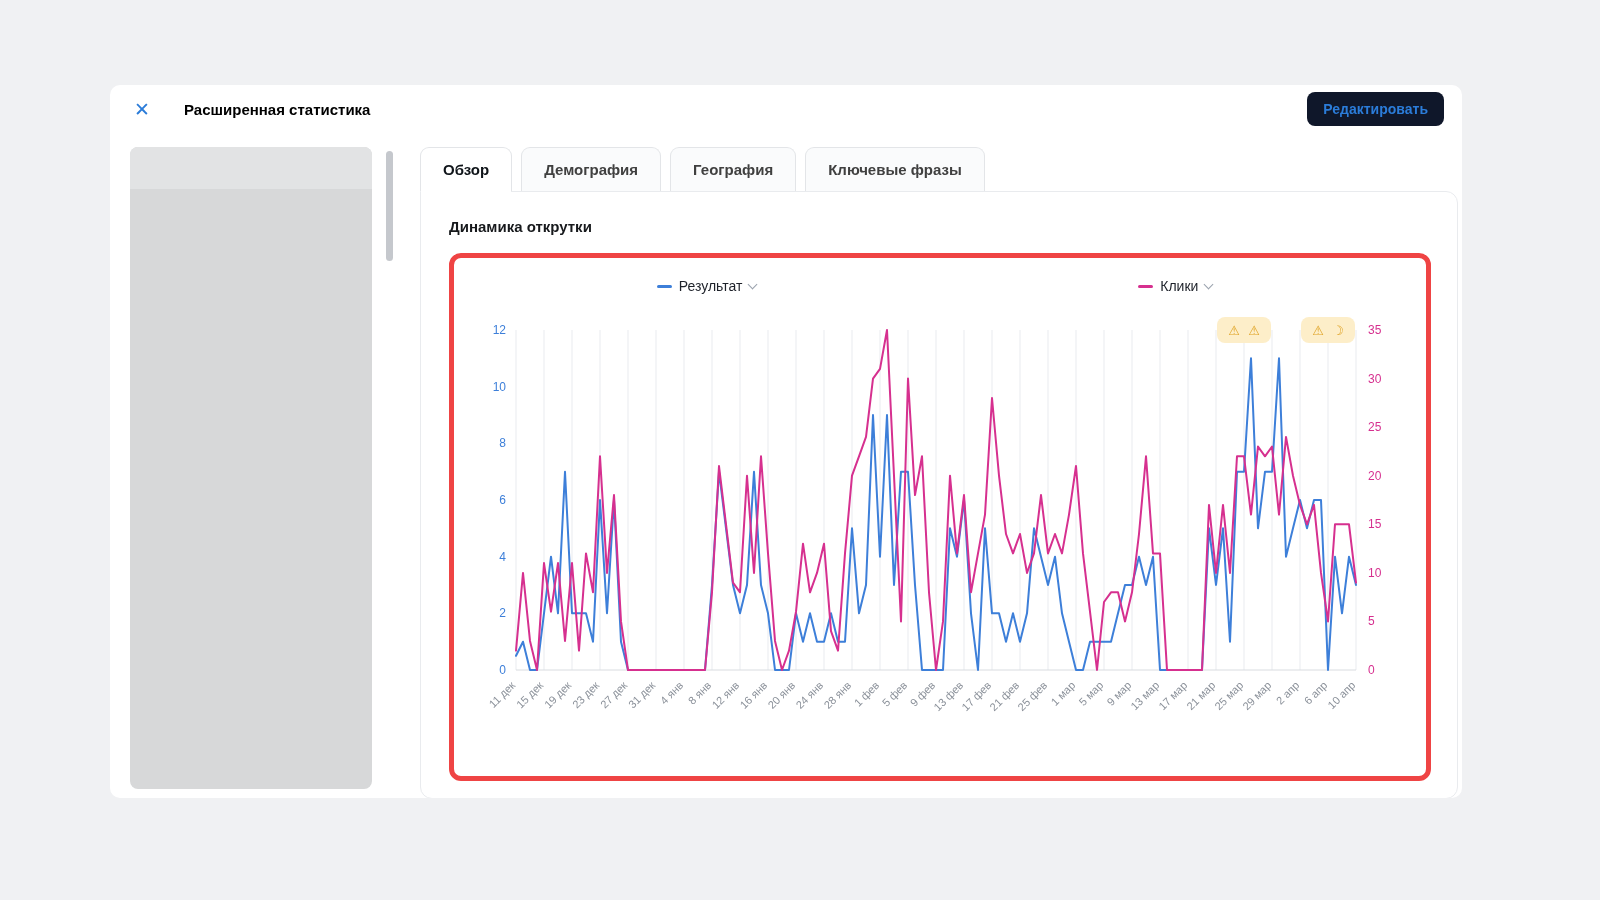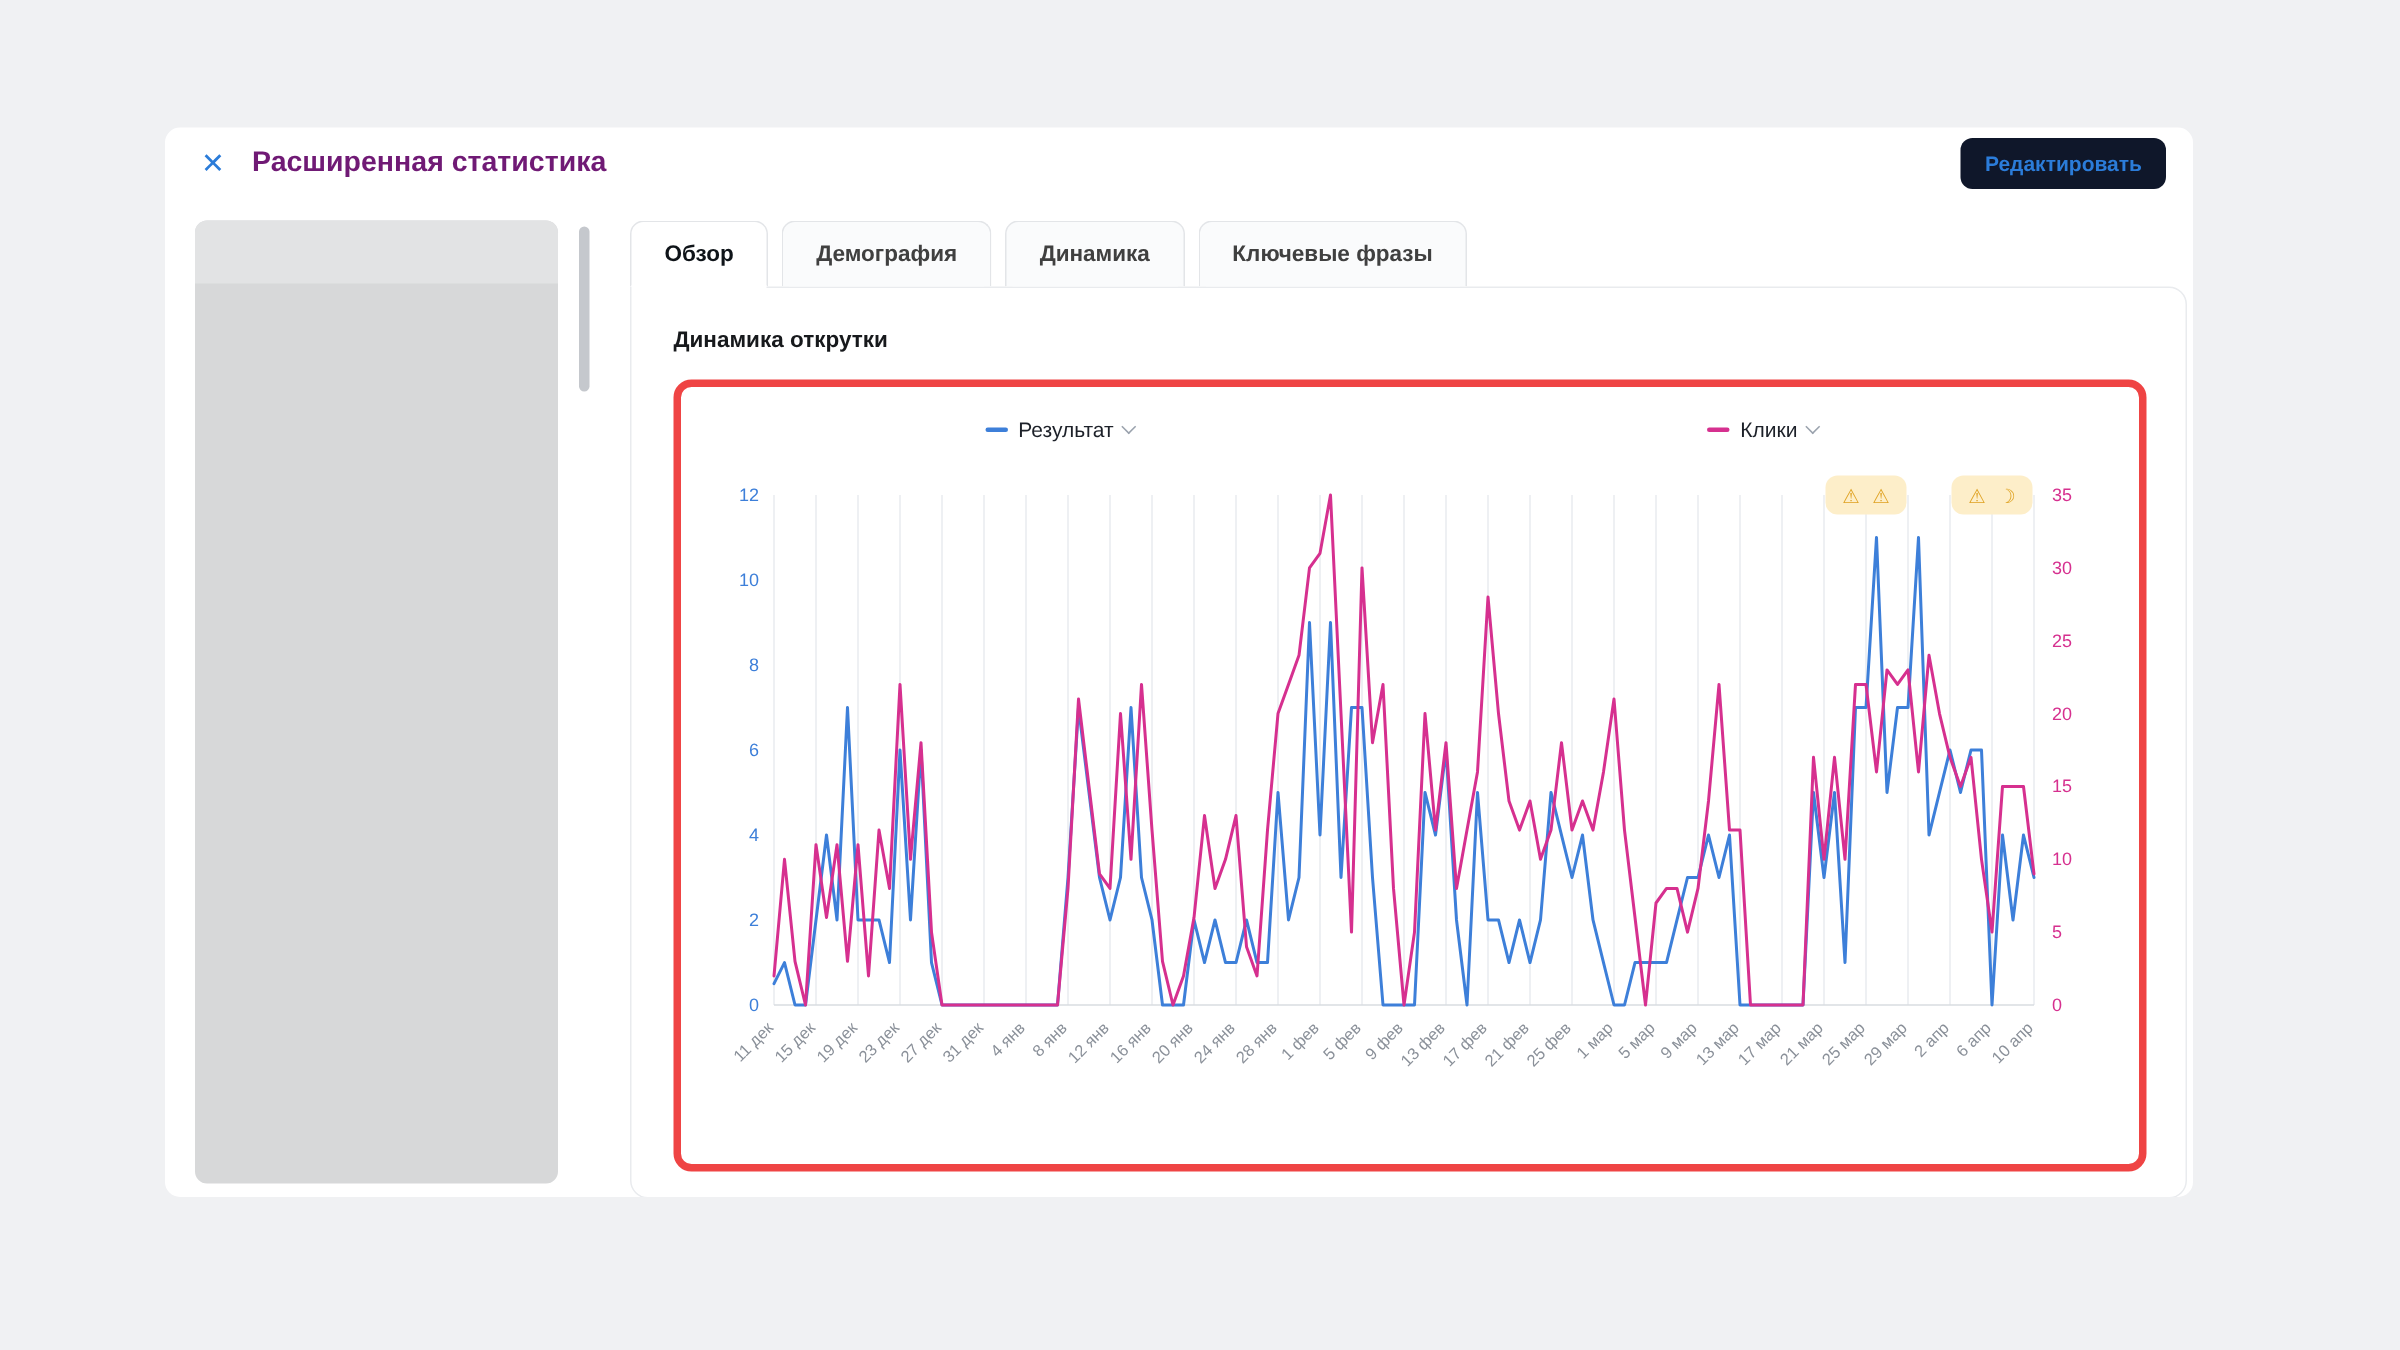--- a/index.html
+++ b/index.html
@@ -13,21 +13,21 @@
     position:absolute; left:110px; top:85px; width:1352px; height:713px;
     background:#ffffff; border-radius:10px; overflow:hidden;
   }
   .modal-header {
     height:48px; display:flex; align-items:center; padding:0 18px;
   }
   .close-btn {
     color:#2b7cd9; font-size:19px; cursor:pointer; width:28px; height:28px;
     display:flex; align-items:center; justify-content:center;
   }
-  .modal-title { font-size:19px; font-weight:700; color:#701a75; margin-left:12px; }
+  .modal-title { font-size:15px; font-weight:700; color:#000000; margin-left:28px; }
   .edit-btn {
     margin-left:auto; background:#0f172a; color:#2b7cd9; border:none;
     font-family:"Liberation Sans", sans-serif;
     font-size:14px; font-weight:600; padding:9px 16px; border-radius:8px; cursor:pointer;
   }
   .modal-body { display:flex; height:665px; padding:14px 12px 0 20px; position:relative; }
 
   .preview-col { width:242px; position:relative; flex:none; }
   .preview-placeholder {
     width:242px; height:642px; background:#d7d8d9; border-radius:8px;
@@ -100,21 +100,21 @@
       </div>
       <div class="v-scrollbar">
         <div class="v-scroll-thumb"></div>
       </div>
     </div>
 
     <div class="content-col">
       <div class="tabs-row">
         <div class="tab active">Обзор</div>
         <div class="tab">Демография</div>
-        <div class="tab">Динамика</div>
+        <div class="tab">География</div>
         <div class="tab">Ключевые фразы</div>
       </div>
 
       <div class="panel">
         <div class="section-title">Динамика открутки</div>
 
         <div class="chart-card">
           <div class="legend-row">
             <div class="legend-item l0">
               <span class="legend-dash" style="background: rgb(61, 127, 217);"></span>

